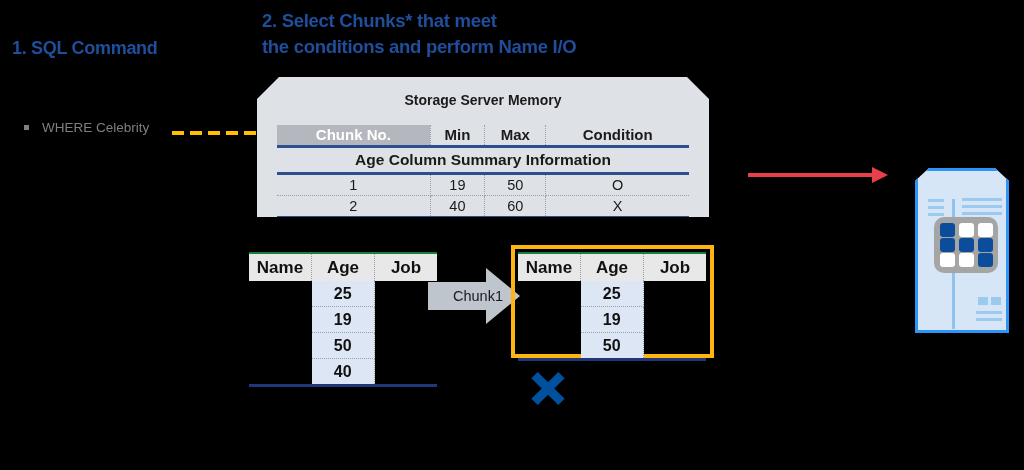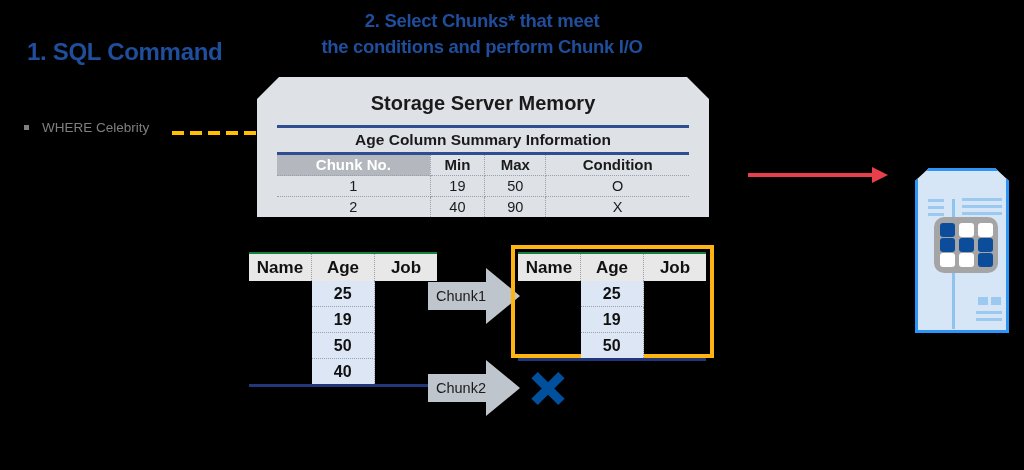--- a/index.html
+++ b/index.html
@@ -18,29 +18,28 @@
 
   
   .heading {
     position: absolute;
     color: #1F4E9C;
     font-weight: bold;
     letter-spacing: -0.3px;
     white-space: nowrap;
   }
   #title-sql {
-    left: 27px;
+    left: 12px;
     top: 38px;
-    font-size: 24px;
+    font-size: 18px;
   }
   #title-chunks {
     left: 262px;
     top: 8px;
     width: 440px;
-    text-align: center;
     font-size: 18.5px;
     line-height: 26px;
     white-space: normal;
   }
 
   
   #sql-list {
     position: absolute;
     left: 18px;
     top: 112px;
@@ -110,21 +109,21 @@
     background: #DEE1E6;
     -webkit-clip-path: polygon(22px 0, calc(100% - 22px) 0, 100% 22px, 100% 100%, 0 100%, 0 22px);
     clip-path: polygon(22px 0, calc(100% - 22px) 0, 100% 22px, 100% 100%, 0 100%, 0 22px);
   }
   #storage-title {
     position: absolute;
     left: 0;
     top: 15px;
     width: 100%;
     text-align: center;
-    font-size: 20px;
+    font-size: 14px;
     font-weight: bold;
     color: #1A1A1A;
   }
   #summary-table {
     position: absolute;
     left: 20px;
     top: 48px;
     width: 412px;
     border-collapse: collapse;
     font-size: 14.5px;
@@ -227,21 +226,21 @@
     font-size: 14.5px;
     display: flex;
     align-items: center;
     justify-content: flex-start;
     padding-left: 8px;
     box-sizing: border-box;
     background: #BFC5CC;
     -webkit-clip-path: polygon(0 14px, 58px 14px, 58px 0, 92px 28px, 58px 56px, 58px 42px, 0 42px);
     clip-path: polygon(0 14px, 58px 14px, 58px 0, 92px 28px, 58px 56px, 58px 42px, 0 42px);
   }
-  #chunk1-arrow { left: 428px; top: 268px; }
+  #chunk1-arrow { left: 428px; top: 268px; justify-content: center; }
   #chunk2-arrow { left: 428px; top: 360px; }
 
   
   #x-mark {
     position: absolute;
     left: 527px;
     top: 367px;
     width: 42px;
     height: 42px;
   }
@@ -322,57 +321,57 @@
 </style>
 </head>
 <body>
 
 <div id="canvas">
 
   <div class="heading" id="title-sql">1. SQL Command</div>
 
   <div class="heading" id="title-chunks">
     <div>2. Select Chunks* that meet</div>
-    <div>the conditions and perform Chunk I/O</div>
+    <div>the conditions and perform Name I/O</div>
   </div>
 
   <div id="sql-list">
     <div class="sql-item">
       <span class="bullet-sq"></span>
       <span>WHERE Celebrity</span>
     </div>
   </div>
 
   <div id="connector"></div>
   <div id="connector-tip"></div>
 
   <div id="storage-panel">
     <div id="storage-title">Storage Server Memory</div>
 
     <table id="summary-table">
       <tbody>
           <tr>
-        <td class="sumtitle-cell" colspan="4">Age Column Summary Information</td>
-      </tr>
-      <tr>
         <td class="hdr-cell chunkno">Chunk No.</td>
         <td class="hdr-cell">Min</td>
         <td class="hdr-cell">Max</td>
         <td class="hdr-cell last">Condition</td>
+      </tr>
+      <tr>
+        <td class="sumtitle-cell" colspan="4">Age Column Summary Information</td>
       </tr>
       <tr>
         <td class="body-cell">1</td>
         <td class="body-cell">19</td>
         <td class="body-cell">50</td>
         <td class="body-cell last">O</td>
       </tr>
       <tr class="body-row-last">
         <td class="body-cell">2</td>
         <td class="body-cell">40</td>
-        <td class="body-cell">90</td>
+        <td class="body-cell">60</td>
         <td class="body-cell last">X</td>
       </tr>
     </tbody>
       </table>
   </div>
 
   <table class="data-table" id="table-left">
     <tbody>
         <tr class="dt-head">
       <td>Name</td>
@@ -400,23 +399,20 @@
       <td class="blank"></td>
     </tr>
     <tr class="dt-foot">
       <td colspan="3"></td>
     </tr>
   </tbody>
     </table>
 
   <div class="chunk-arrow" id="chunk1-arrow">
     <span>Chunk1</span>
-  </div>
-  <div class="chunk-arrow" id="chunk2-arrow">
-    <span>Chunk2</span>
   </div>
 
   <div id="gold-box"></div>
 
   <table class="data-table" id="table-right">
     <tbody>
         <tr class="dt-head">
       <td>Name</td>
       <td>Age</td>
       <td class="last">Job</td>

